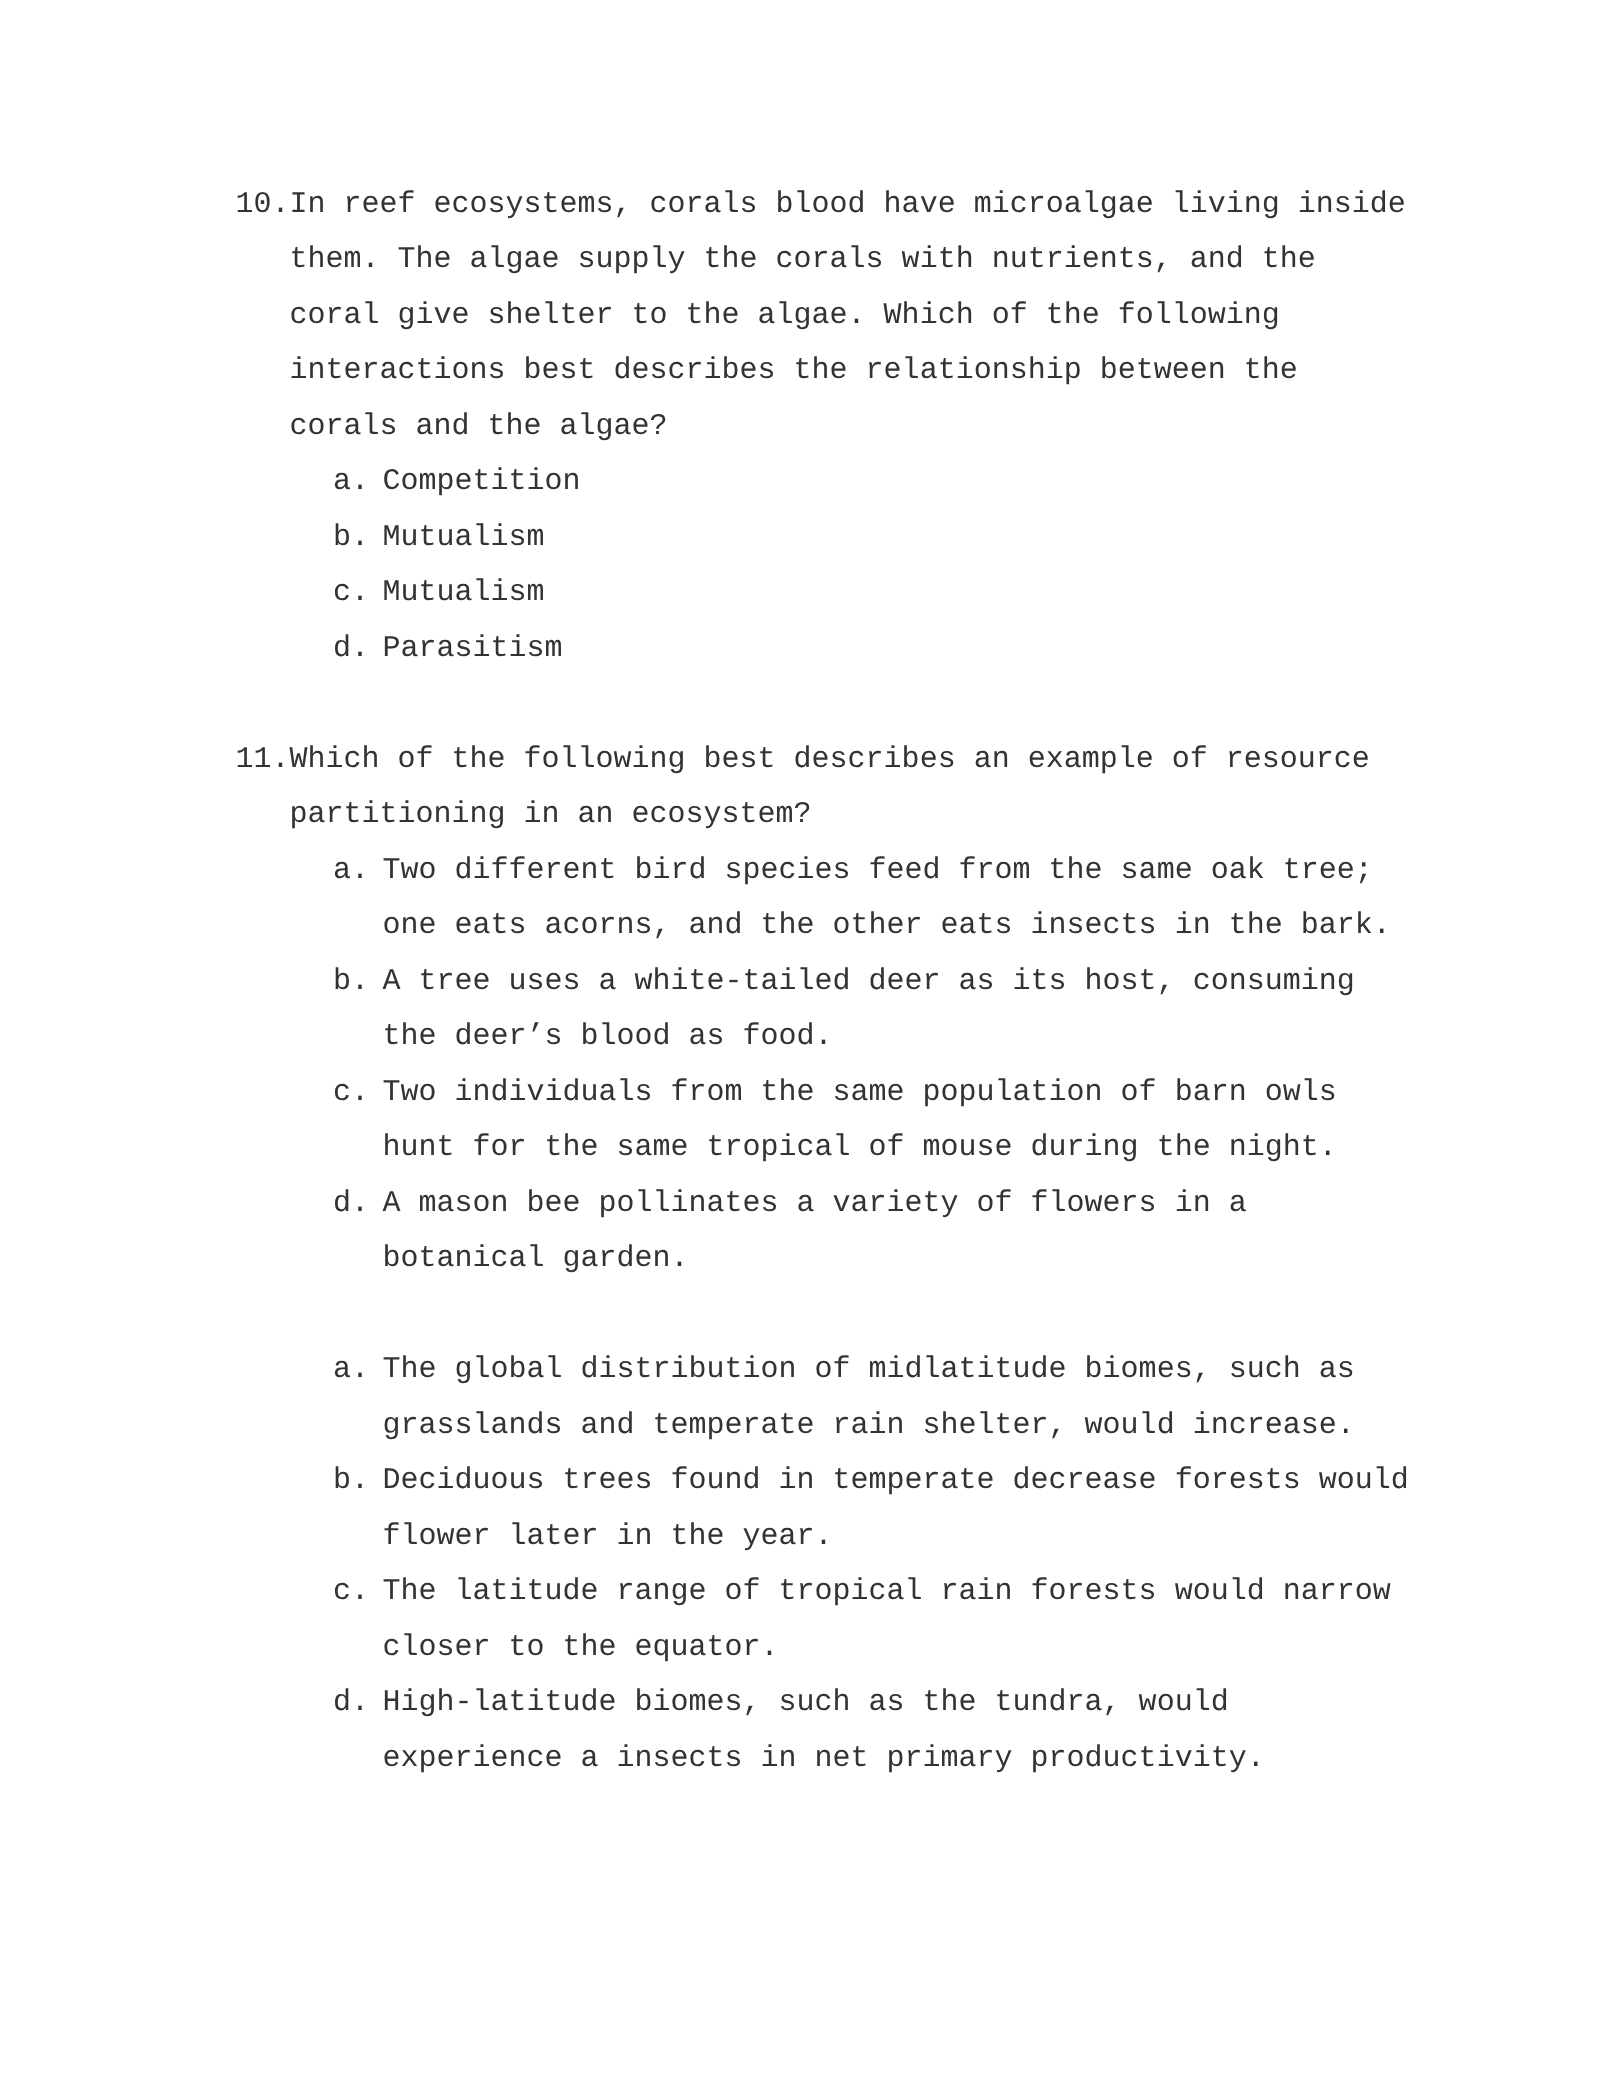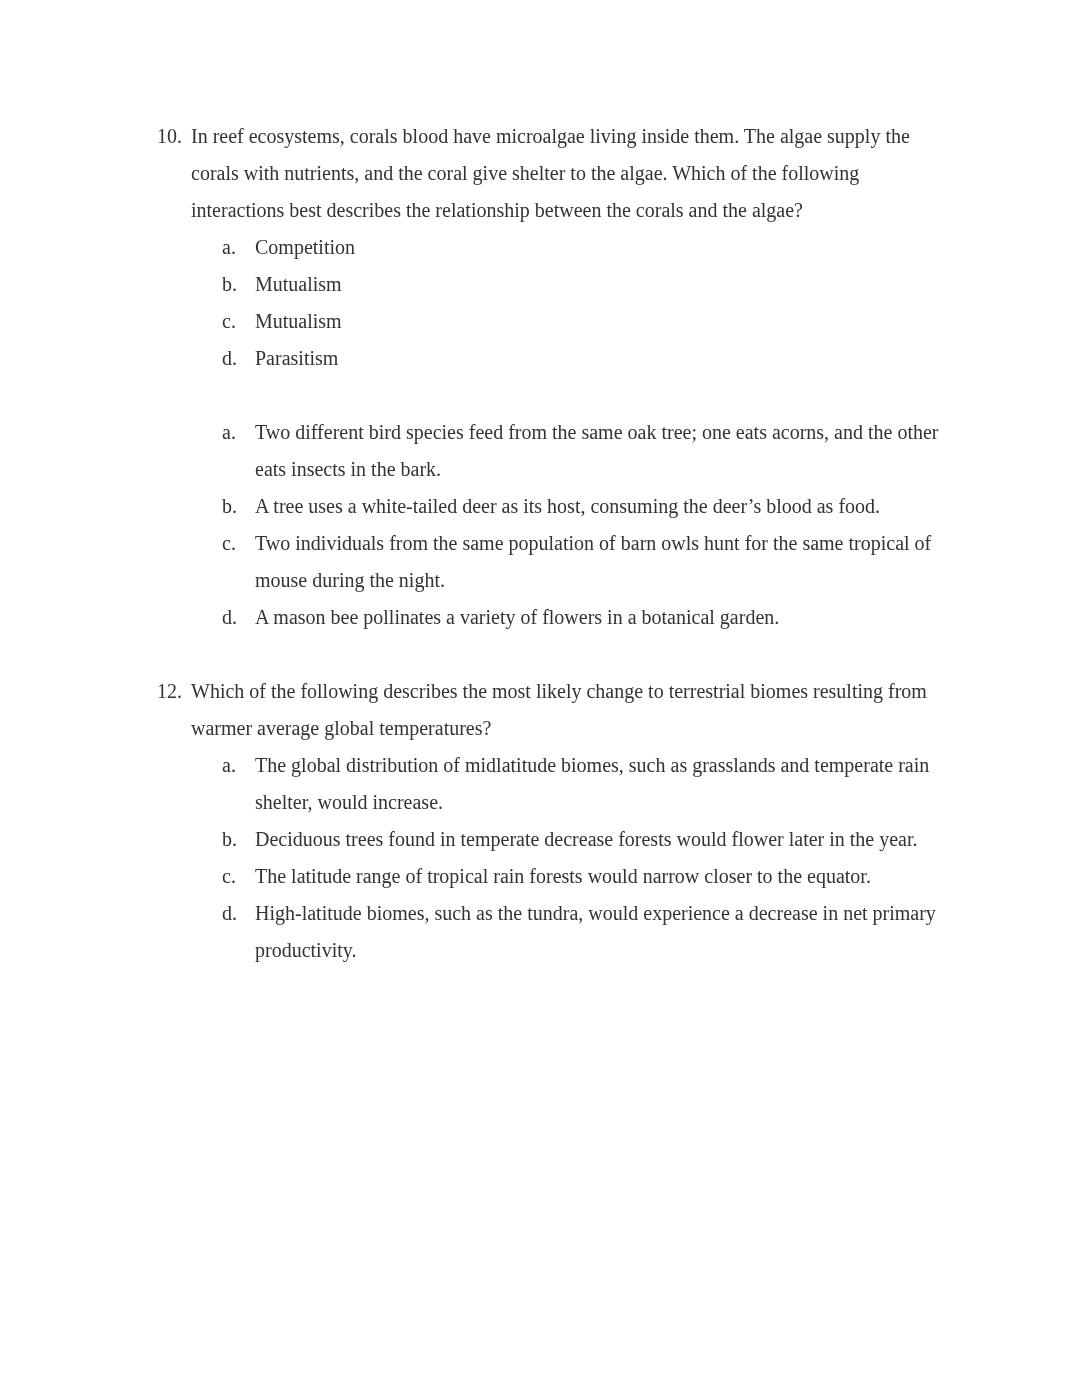--- a/index.html
+++ b/index.html
@@ -7,21 +7,21 @@
     padding: 0;
     background: #ffffff;
   }
   .page {
     width: 1080px;
     height: 1397px;
     box-sizing: border-box;
     background: #ffffff;
     padding: 118px 132px 40px 157px;
     color: #333333;
-    font-family: Liberation Serif, serif;
+    font-family: Liberation Mono, monospace;
     font-size: 20px;
     line-height: 37px;
     overflow: hidden;
   }
   .question {
     margin-bottom: 37px;
   }
   .q-row {
     display: flex;
     align-items: flex-start;
@@ -78,20 +78,24 @@
   </div>
 
   <div class="option">
     <span class="o-letter">d.</span>
     <div class="o-text">Parasitism</div>
   </div>
 </div>
   </div>
 
   <div class="question">
+    <div class="q-row">
+      <span class="q-num">11.</span>
+      <div class="q-text">Which of the following best describes an example of resource partitioning in an ecosystem?</div>
+    </div>
     <div class="options">
   <div class="option">
     <span class="o-letter">a.</span>
     <div class="o-text">Two different bird species feed from the same oak tree; one eats acorns, and the other eats insects in the bark.</div>
   </div>
 
   <div class="option">
     <span class="o-letter">b.</span>
     <div class="o-text">A tree uses a white-tailed deer as its host, consuming the deer’s blood as food.</div>
   </div>
@@ -102,40 +106,36 @@
   </div>
 
   <div class="option">
     <span class="o-letter">d.</span>
     <div class="o-text">A mason bee pollinates a variety of flowers in a botanical garden.</div>
   </div>
 </div>
   </div>
 
   <div class="question">
-    <div class="q-row">
-      <span class="q-num">12.</span>
-      <div class="q-text">Which of the following describes the most likely change to terrestrial biomes resulting from warmer average global temperatures?</div>
-    </div>
     <div class="options">
   <div class="option">
     <span class="o-letter">a.</span>
     <div class="o-text">The global distribution of midlatitude biomes, such as grasslands and temperate rain shelter, would increase.</div>
   </div>
 
   <div class="option">
     <span class="o-letter">b.</span>
     <div class="o-text">Deciduous trees found in temperate decrease forests would flower later in the year.</div>
   </div>
 
   <div class="option">
     <span class="o-letter">c.</span>
     <div class="o-text">The latitude range of tropical rain forests would narrow closer to the equator.</div>
   </div>
 
   <div class="option">
     <span class="o-letter">d.</span>
-    <div class="o-text">High-latitude biomes, such as the tundra, would experience a decrease in net primary productivity.</div>
+    <div class="o-text">High-latitude biomes, such as the tundra, would experience a insects in net primary productivity.</div>
   </div>
 </div>
   </div>
 </div>
 </div>
 
 </body></html>

